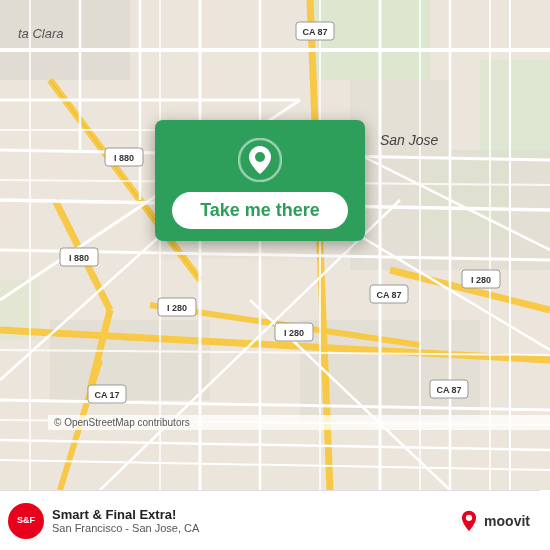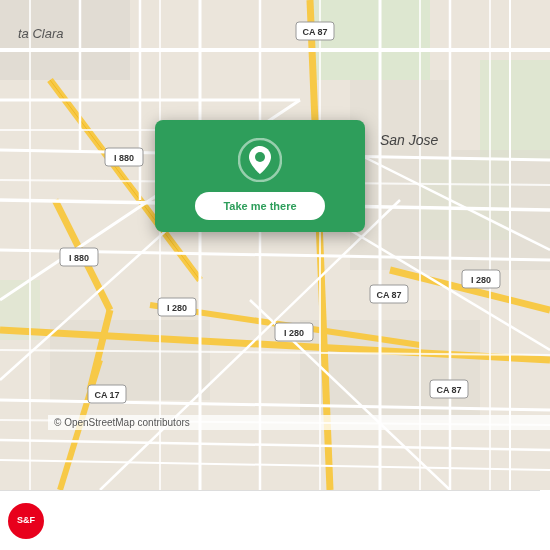--- a/index.html
+++ b/index.html
@@ -48,21 +48,21 @@
       height: 44px;
       margin-bottom: 10px;
     }
 
     #take-me-btn {
       background-color: white;
       color: #2e9e5b;
       border: none;
       border-radius: 20px;
       padding: 8px 28px;
-      font-size: 11px;
+      font-size: 18px;
       font-weight: 600;
       cursor: pointer;
       white-space: nowrap;
     }
 
     
     #bottom-bar {
       width: 540px;
       height: 60px;
       background-color: white;
@@ -254,13 +254,24 @@
 
   <div id="copyright-bar">
     <span>© OpenStreetMap contributors</span>
   </div>
 </div>
 
 <div id="bottom-bar">
   <div id="store-logo">
     <span id="store-logo-text">S&amp;F</span>
   </div>
+  <div id="store-info">
+    <span id="store-name">Smart &amp; Final Extra!</span>
+    <span id="store-location">San Francisco - San Jose, CA</span>
+  </div>
+  <div id="moovit-logo">
+    <svg id="moovit-pin" viewBox="0 0 22 28" xmlns="http://www.w3.org/2000/svg">
+      <path d="M11 1 C6 1 2 5 2 10 C2 17 11 27 11 27 C11 27 20 17 20 10 C20 5 16 1 11 1 Z" fill="#e8001c"></path>
+      <circle cx="11" cy="10" r="4" fill="white"></circle>
+    </svg>
+    <span id="moovit-text">moovit</span>
+  </div>
 </div>
 
 </body></html>

